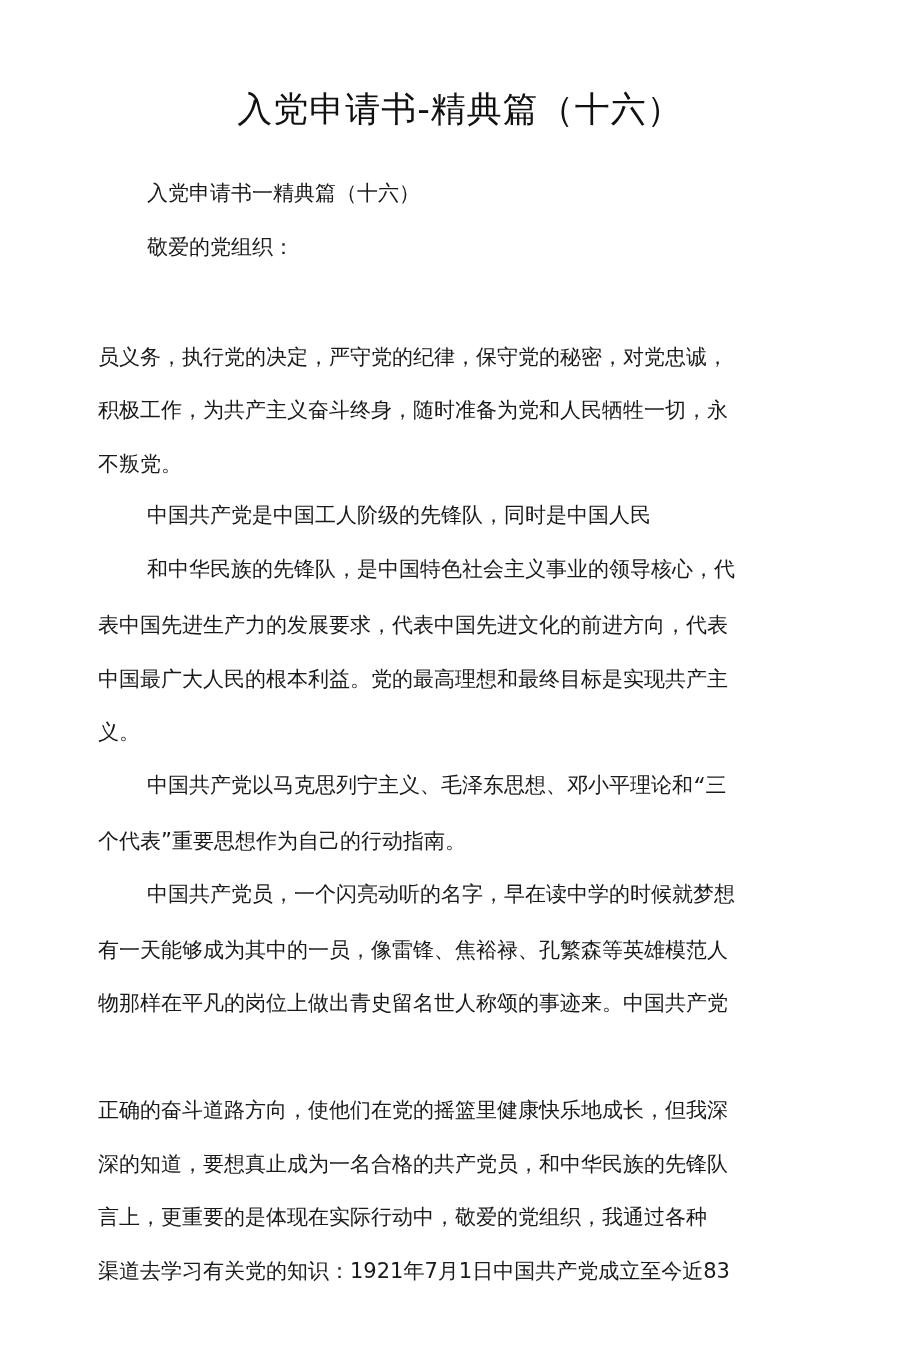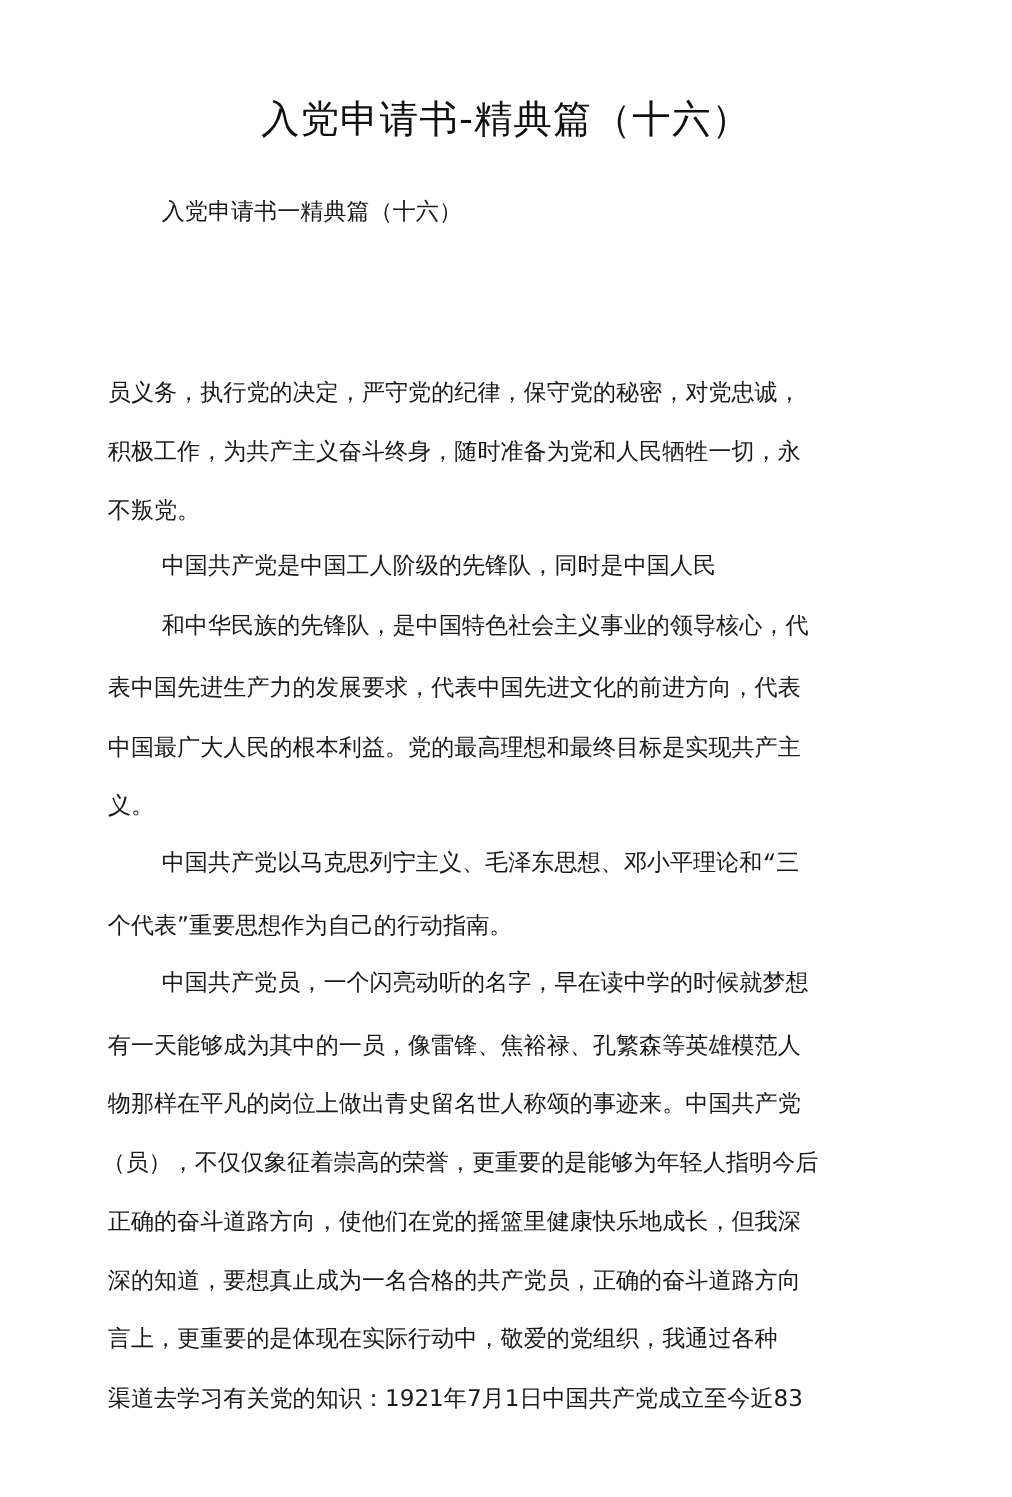--- a/index.html
+++ b/index.html
@@ -45,31 +45,31 @@
     }
     .indent { left: 147px; font-family: Liberation Mono, monospace; }
   </style>
 </head>
 <body>
 
 <div class="page">
   <h1 class="doc-title">入党申请书-精典篇（十六）</h1>
 
   <div class="line indent" style="top:180px">入党申请书一精典篇（十六）</div>
+  <div class="line indent" style="top:234px">敬爱的党组织：</div>
   <div class="line" style="top:342px">员义务，执行党的决定，严守党的纪律，保守党的秘密，对党忠诚，</div>
   <div class="line" style="top:395px">积极工作，为共产主义奋斗终身，随时准备为党和人民牺牲一切，永</div>
   <div class="line" style="top:449px">不叛党。</div>
   <div class="line indent" style="top:502px">中国共产党是中国工人阶级的先锋队，同时是中国人民</div>
   <div class="line indent" style="top:556px">和中华民族的先锋队，是中国特色社会主义事业的领导核心，代</div>
   <div class="line" style="top:610px">表中国先进生产力的发展要求，代表中国先进文化的前进方向，代表</div>
   <div class="line" style="top:664px">中国最广大人民的根本利益。党的最高理想和最终目标是实现共产主</div>
   <div class="line" style="top:717px">义。</div>
   <div class="line indent" style="top:772px">中国共产党以马克思列宁主义、毛泽东思想、邓小平理论和“三</div>
   <div class="line" style="top:826px">个代表”重要思想作为自己的行动指南。</div>
   <div class="line indent" style="top:881px">中国共产党员，一个闪亮动听的名字，早在读中学的时候就梦想</div>
   <div class="line" style="top:935px">有一天能够成为其中的一员，像雷锋、焦裕禄、孔繁森等英雄模范人</div>
   <div class="line" style="top:988px">物那样在平凡的岗位上做出青史留名世人称颂的事迹来。中国共产党</div>
-  <div class="line" style="top:1042px; left:93px;">（员），不仅仅象征着崇高的荣誉，更重要的是能够为年轻人指明今后</div>
   <div class="line" style="top:1095px">正确的奋斗道路方向，使他们在党的摇篮里健康快乐地成长，但我深</div>
-  <div class="line" style="top:1149px">深的知道，要想真止成为一名合格的共产党员，正确的奋斗道路方向</div>
+  <div class="line" style="top:1149px">深的知道，要想真止成为一名合格的共产党员，和中华民族的先锋队</div>
   <div class="line" style="top:1202px">言上，更重要的是体现在实际行动中，敬爱的党组织，我通过各种</div>
   <div class="line" style="top:1256px">渠道去学习有关党的知识：1921年7月1日中国共产党成立至今近83</div>
 </div>
 
 </body></html>

